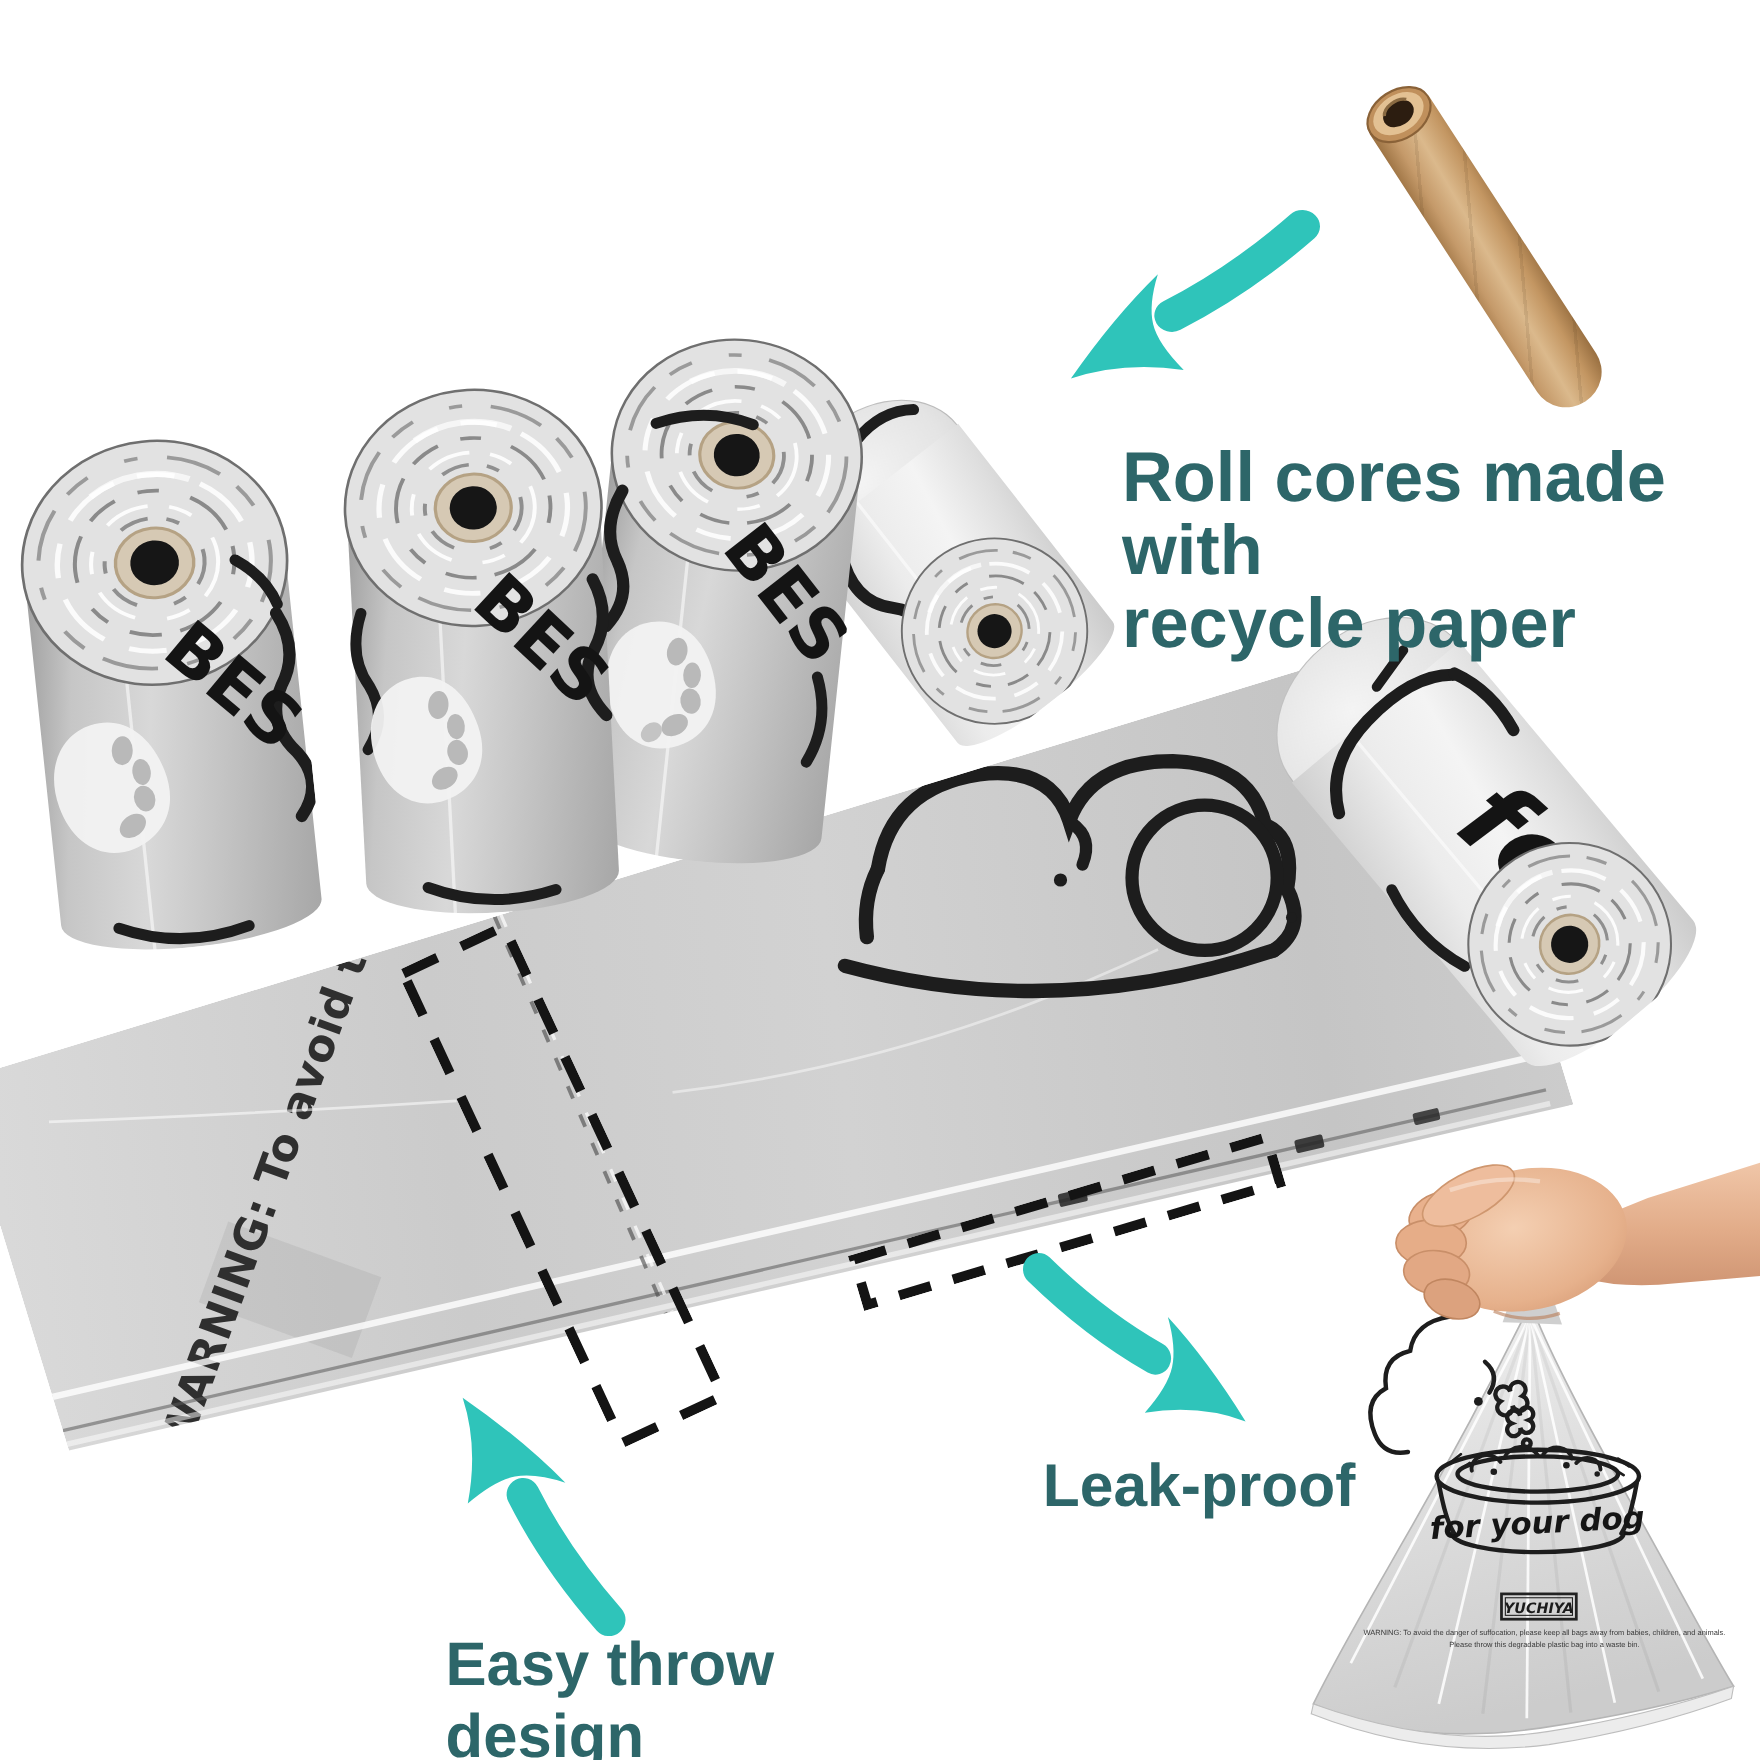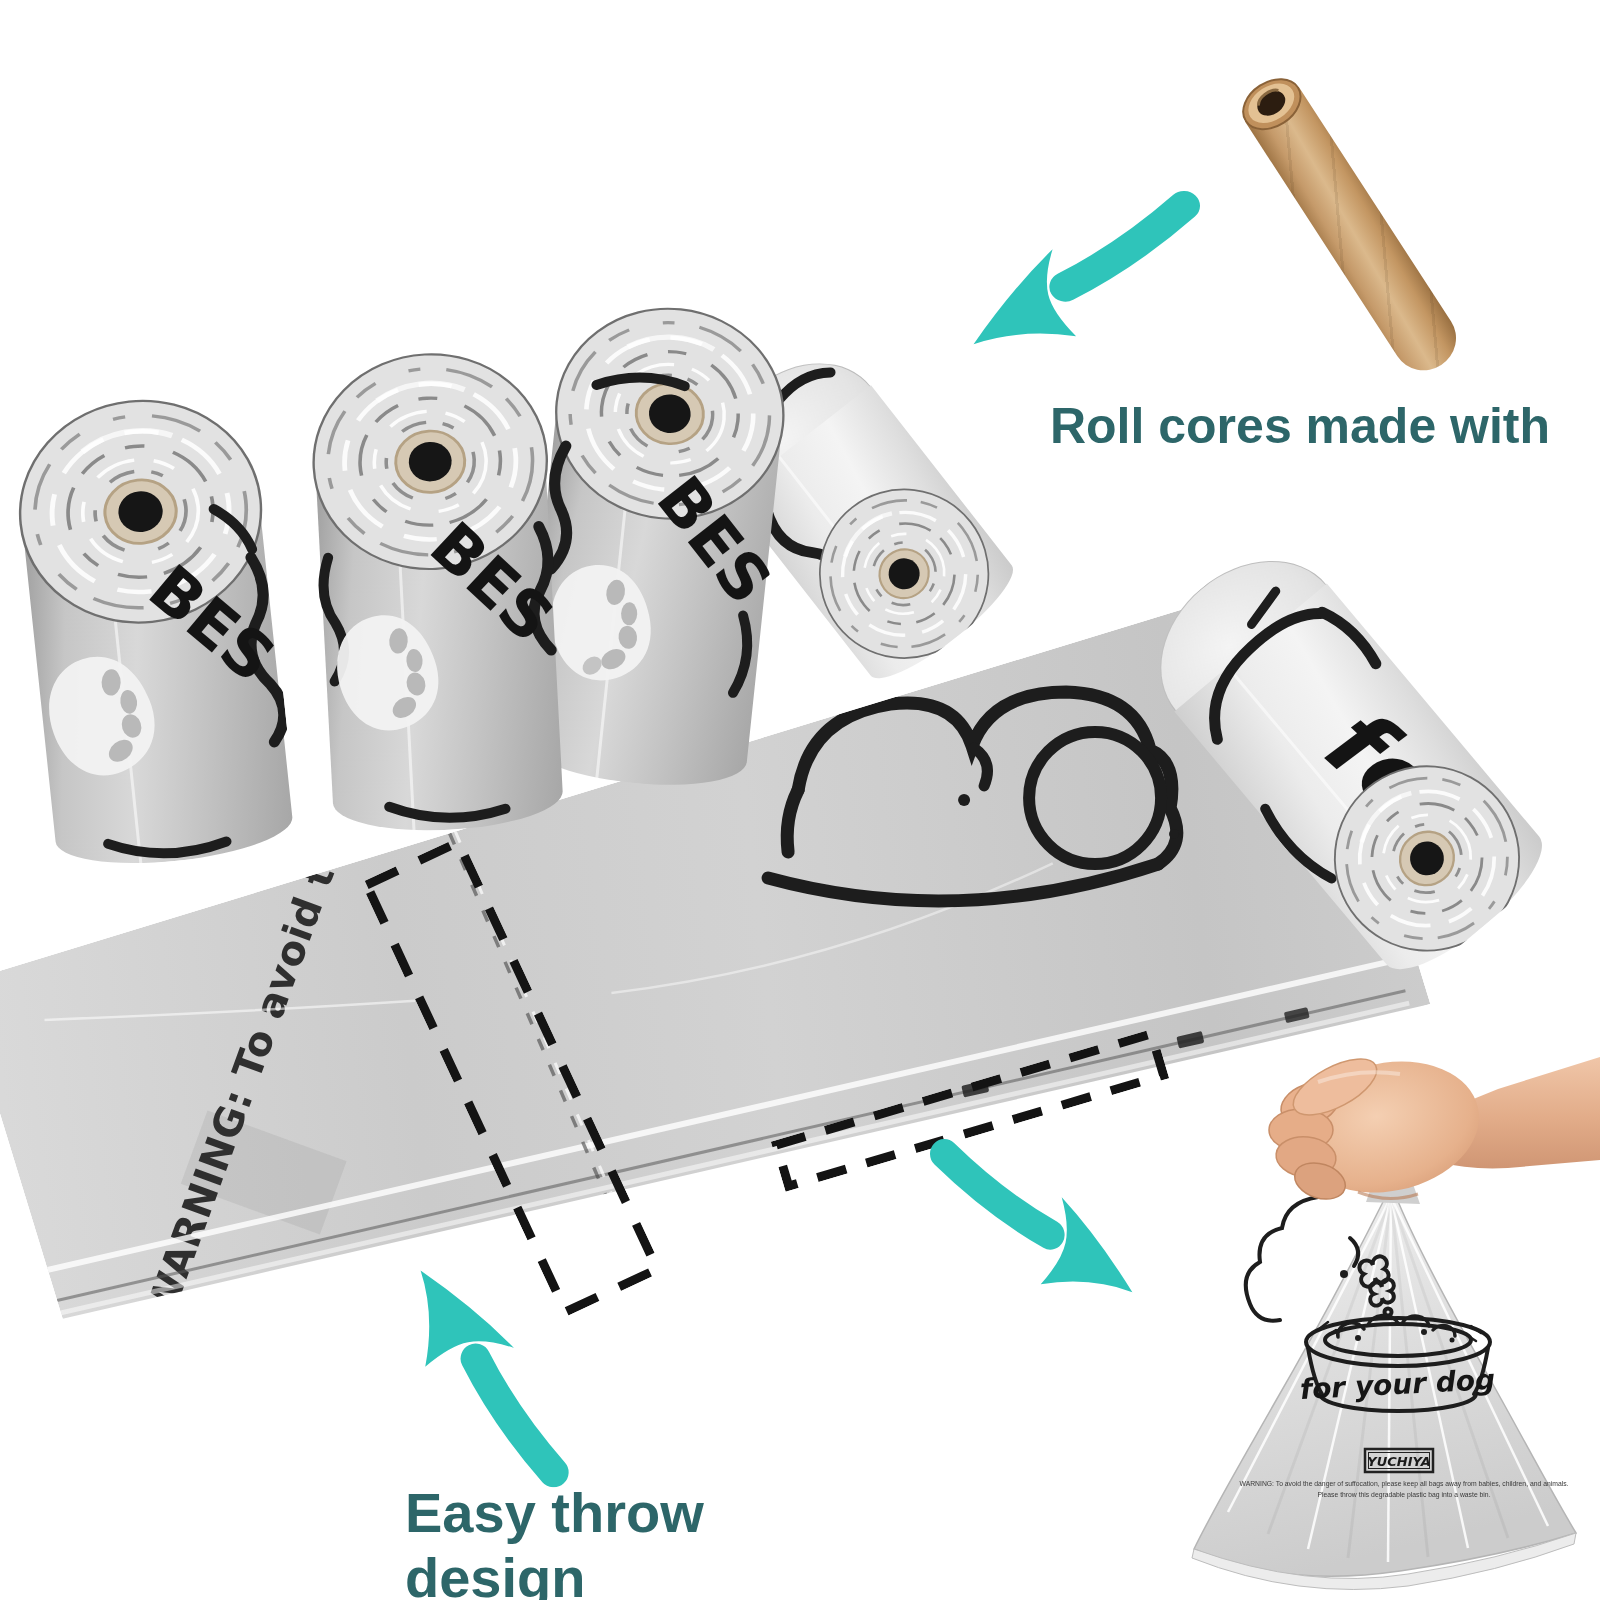--- a/index.html
+++ b/index.html
@@ -3,21 +3,21 @@
 <meta charset="utf-8">
 <style>
   html,body{margin:0;padding:0;background:#fff;}
   #stage{position:relative;width:1600px;height:1600px;background:#ffffff;overflow:hidden;
          font-family:"Liberation Sans", sans-serif;}
   #stage *{box-sizing:border-box;}
 
   
   .caption{position:absolute;color:#2d6669;font-weight:700;z-index:6;
            font-family:"Liberation Sans", sans-serif;}
-  #cap-cores{left:1020px;top:400px;width:560px;text-align:center;font-size:50px;line-height:1.04;}
+  #cap-cores{left:1020px;top:400px;width:560px;text-align:left;font-size:64px;line-height:1.04;}
   #cap-leak{left:948px;top:1318px;font-size:55px;}
   #cap-open{left:405px;top:1480px;width:480px;font-size:56px;}
 
   
   #strip{position:absolute;left:-40px;top:983px;width:1400px;height:450px;z-index:1;
          transform:rotate(-17deg);transform-origin:0 0;
          background:linear-gradient(100deg,#dadada 0%,#cbcbcb 30%,#d2d2d2 55%,#c5c5c5 85%,#cccccc 100%);
          clip-path:polygon(0 0,100% 0,100% 100%,0 78%);}
   #strip-warning{position:absolute;left:21px;top:209px;width:360px;height:46px;
         transform:rotate(-53deg);color:#2f2f2f;font-size:40px;font-weight:600;
@@ -267,21 +267,23 @@
 
   <svg class="dashbox" id="box-perf" width="110" height="480">
     <rect x="4.5" y="4.5" width="101" height="471" fill="none" stroke="#141414" stroke-width="9" stroke-dasharray="34 24"></rect>
   </svg>
   <svg class="dashbox" id="box-seam" width="400" height="52">
     <rect x="4.5" y="4.5" width="391" height="43" fill="none" stroke="#141414" stroke-width="9" stroke-dasharray="30 21"></rect>
   </svg>
 
   <div class="caption" id="cap-cores">
     <div>Roll cores made with</div>
-  </div>
+    <div>recycle paper</div>
+  </div>
+  <div class="caption" id="cap-leak">Leak-proof</div>
   <div class="caption" id="cap-open">Easy throw design</div>
 
   <svg id="handbag" width="432" height="558" viewBox="0 0 432 558">
     <defs>
       <clipPath id="bagclip">
         <path d="M 219 152 C 196 198 150 286 106 362 C 80 408 48 462 26 507 C 96 538 170 538 232 529 C 300 519 360 506 408 491 C 382 448 352 390 318 330 C 282 266 246 200 227 152 Z"></path>
       </clipPath>
     </defs>
 
     <g>

